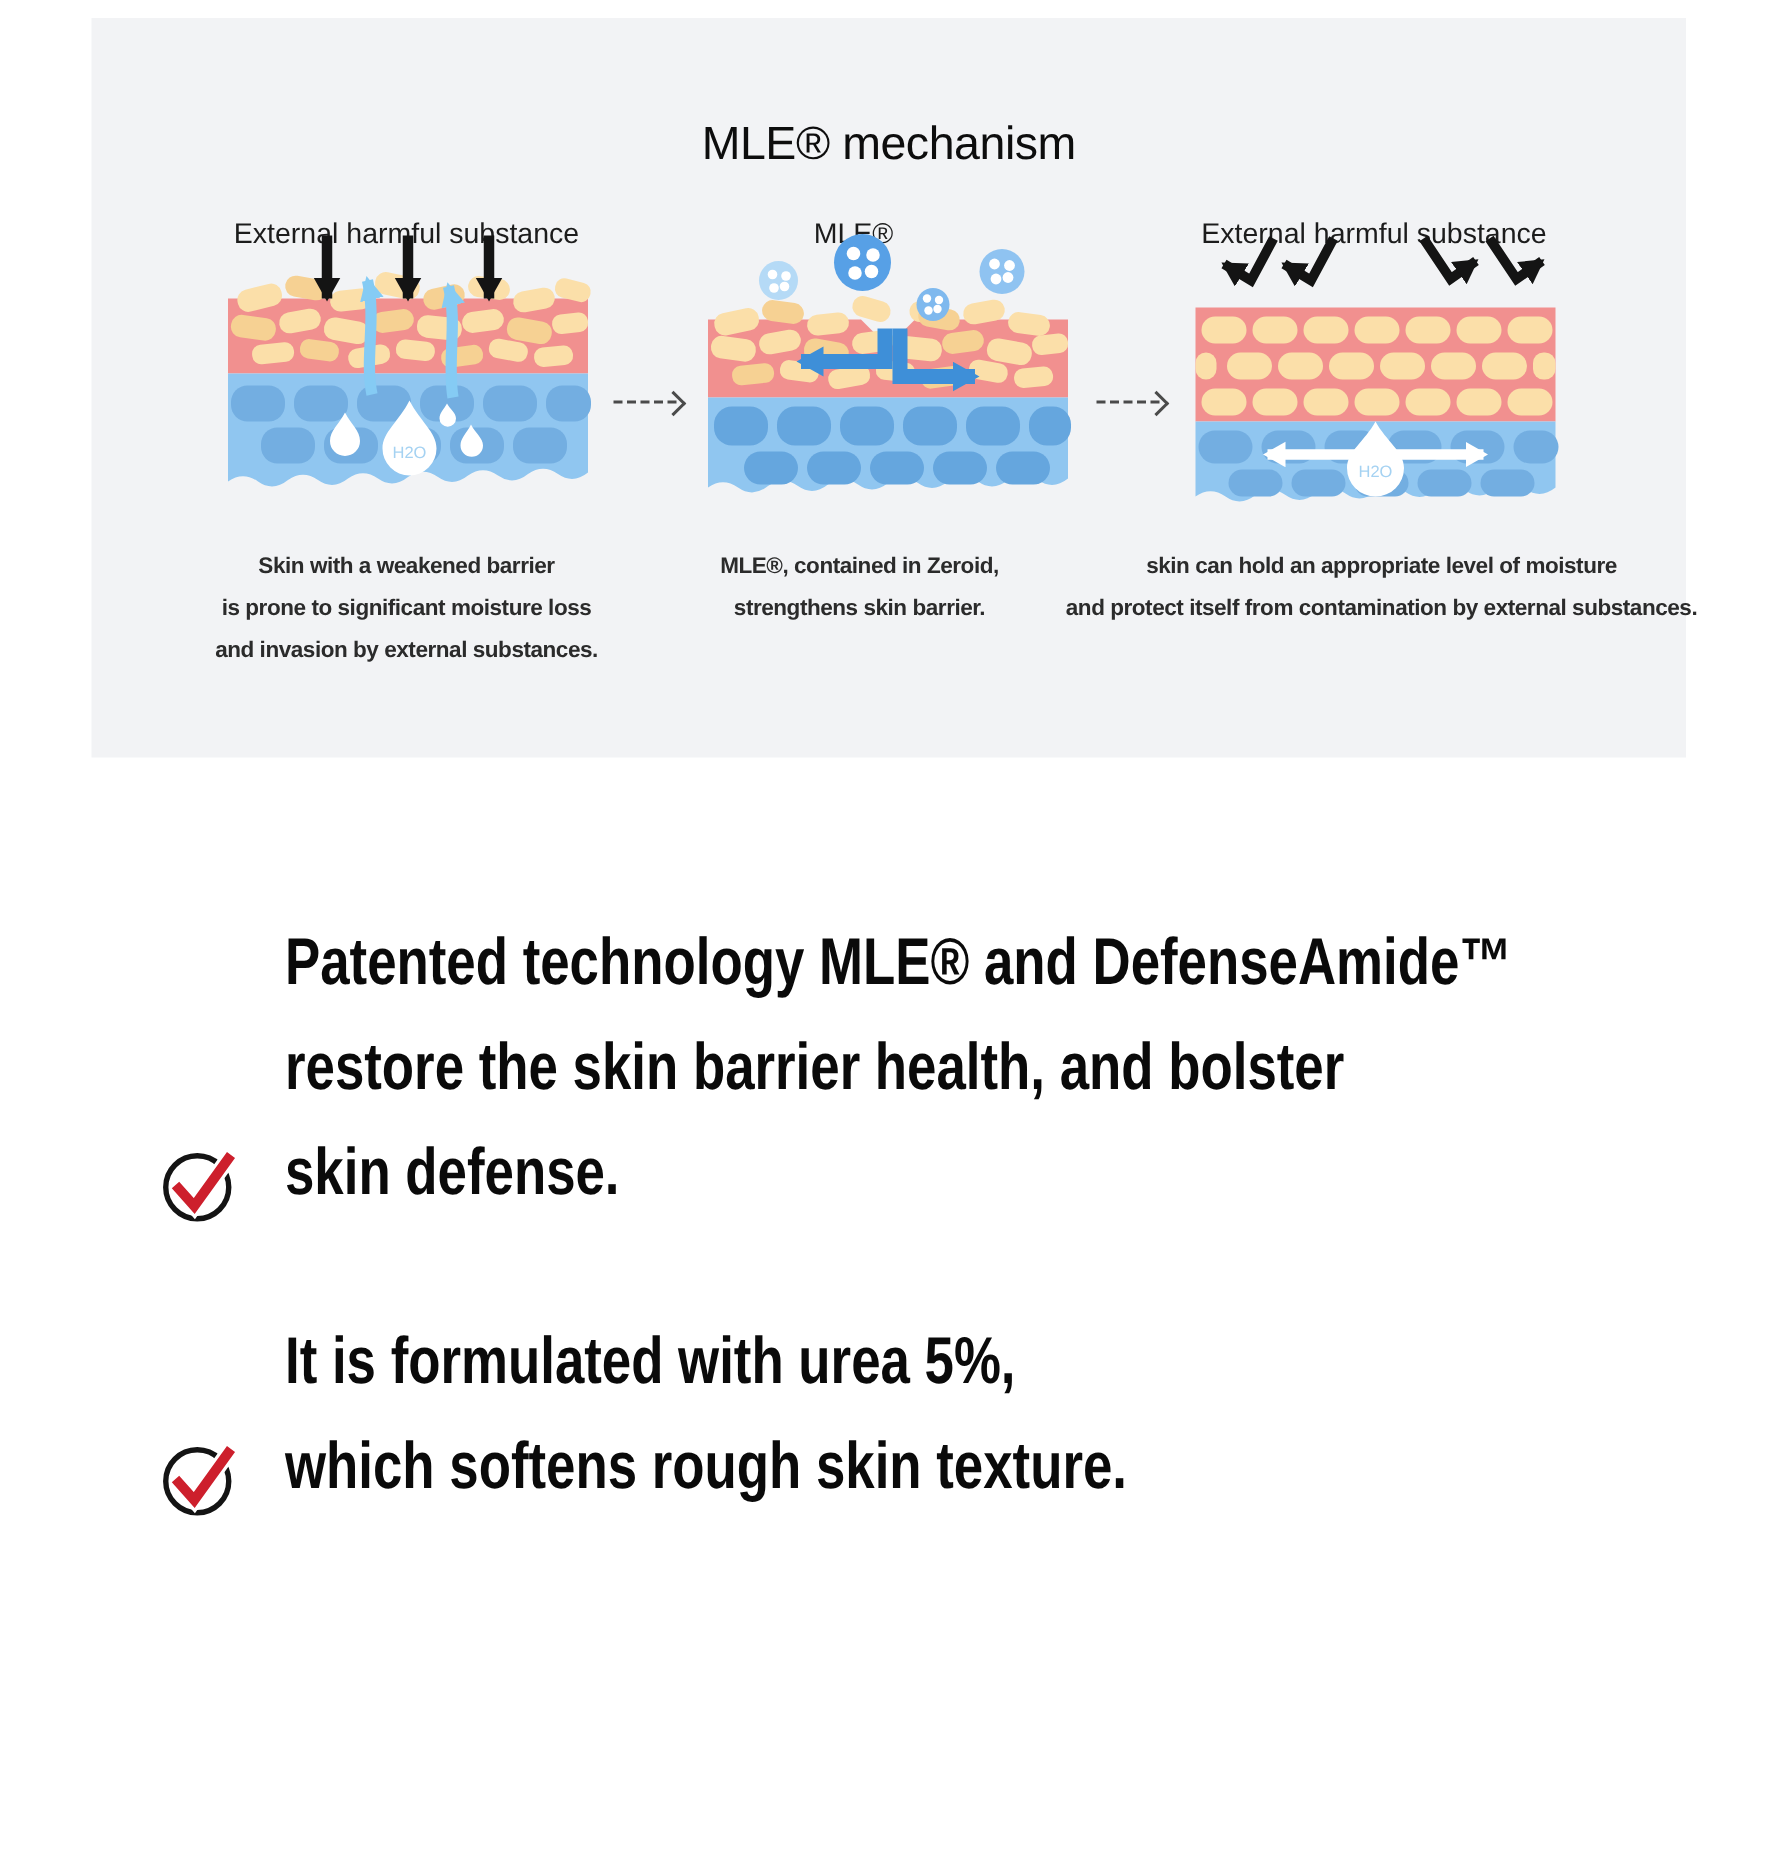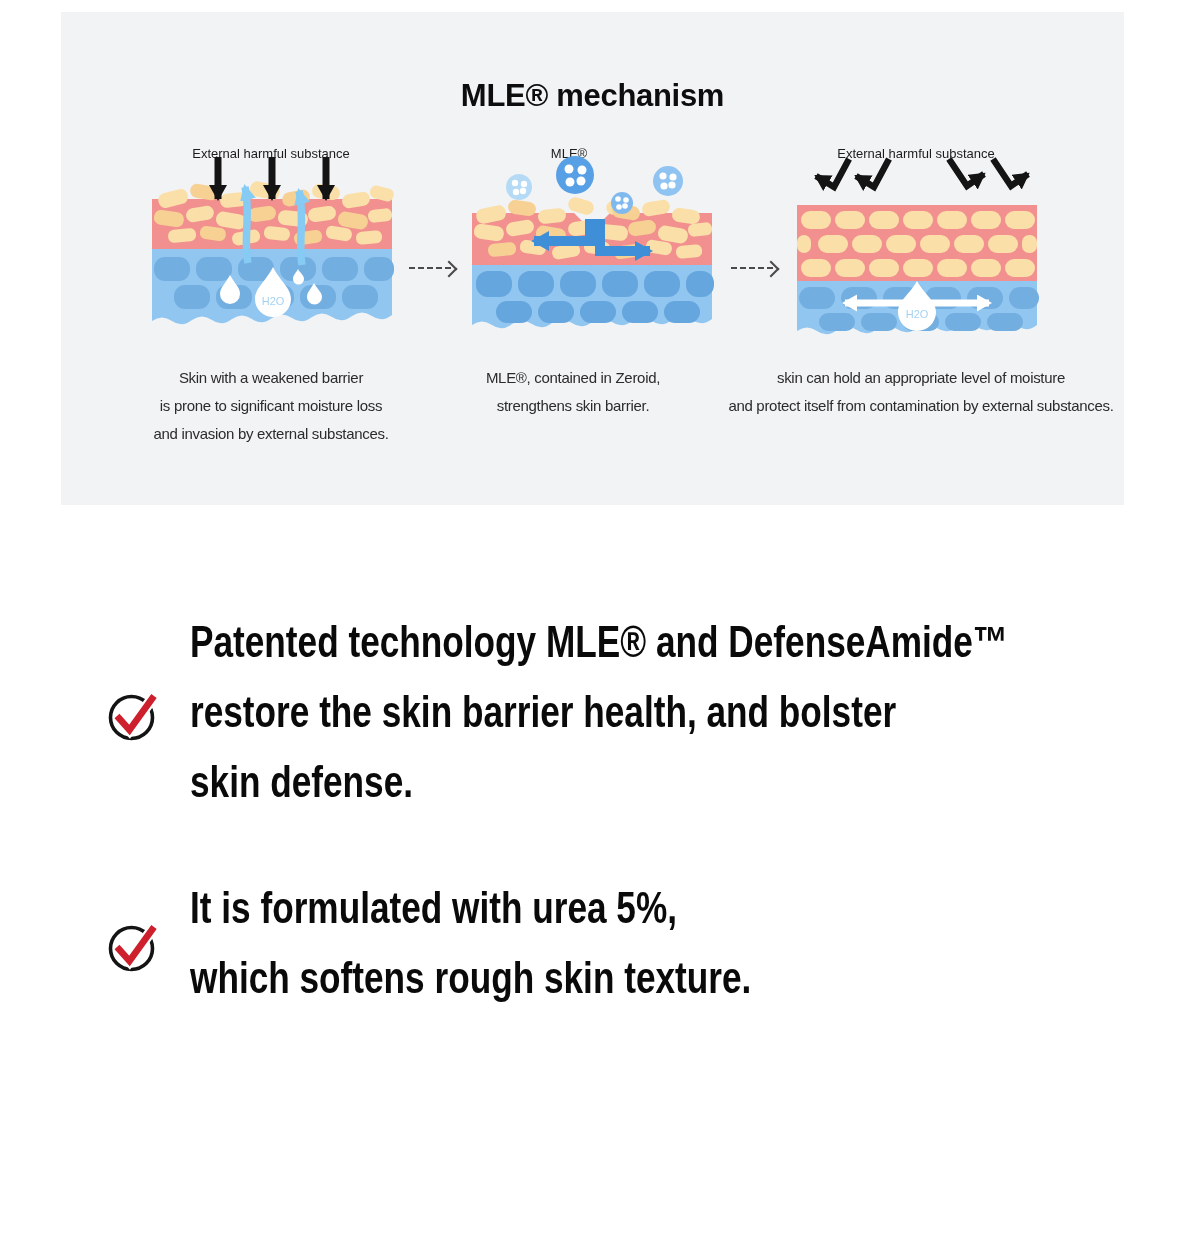--- a/index.html
+++ b/index.html
@@ -27,49 +27,49 @@
     width:1185px;height:1238px;position:relative;overflow:hidden;
     font-family:"Liberation Sans",sans-serif;color:var(--text-dark);
   }
   
   .panel{
     position:relative;margin:12px 0 0 61px;width:1063px;height:493px;
     background:var(--panel-bg);
   }
   .panel-title{
     position:absolute;top:66px;left:0;width:100%;text-align:center;
-    font-size:31px;font-weight:700;color:#0d0d0d;letter-spacing:-0.3px;
+    font-size:31px;font-weight:400;color:#0d0d0d;letter-spacing:-0.3px;
   }
   .col-label{
     position:absolute;top:134px;transform:translateX(-50%);
-    font-size:13px;color:#1c1c1c;white-space:nowrap;
+    font-size:19px;color:#1c1c1c;white-space:nowrap;
   }
   .diagram{position:absolute;top:143px;width:240px;height:185px;overflow:visible}
   .dash-arrow{position:absolute;top:249px;width:48px;height:14px}
   .dash-arrow::before{
     content:"";position:absolute;left:0;top:6px;width:42px;
     border-top:2px dashed var(--dash);
   }
   .dash-arrow::after{
     content:"";position:absolute;right:2px;top:2px;width:10px;height:10px;
     border-top:2px dashed var(--dash);border-right:2px dashed var(--dash);
     transform:rotate(45deg);
   }
   .caption{
     position:absolute;top:352px;transform:translateX(-50%);
     text-align:center;font-size:15px;line-height:28px;
-    letter-spacing:-0.3px;color:var(--caption-text);white-space:nowrap;
+    letter-spacing:-0.3px;color:var(--caption-text);white-space:nowrap;font-weight:bold;
   }
   .h2o{
     font-family:"Liberation Sans",sans-serif;font-size:11px;
     fill:var(--h2o-text);text-anchor:middle;
   }
   
   .bullets{margin:102px 0 0 105px}
-  .bullet{display:flex;align-items:center;margin-bottom:56px}
+  .bullet{display:flex;align-items:flex-end;margin-bottom:56px}
   .check-icon{width:54px;height:54px;flex:0 0 54px;margin-top:8px}
   .ck-circle{fill:none;stroke:var(--arrow-black);stroke-width:3.6}
   .ck-under{fill:none;stroke:#ffffff;stroke-width:11}
   .ck-red{fill:none;stroke:var(--check-red);stroke-width:6.6}
   .bullet-text{margin-left:31px;font-size:44px;font-weight:700;line-height:70px;color:#0a0a0a}
   .bl{transform:scaleX(0.8);transform-origin:0 50%;white-space:nowrap}
 </style>
 </head>
 <body>
 

